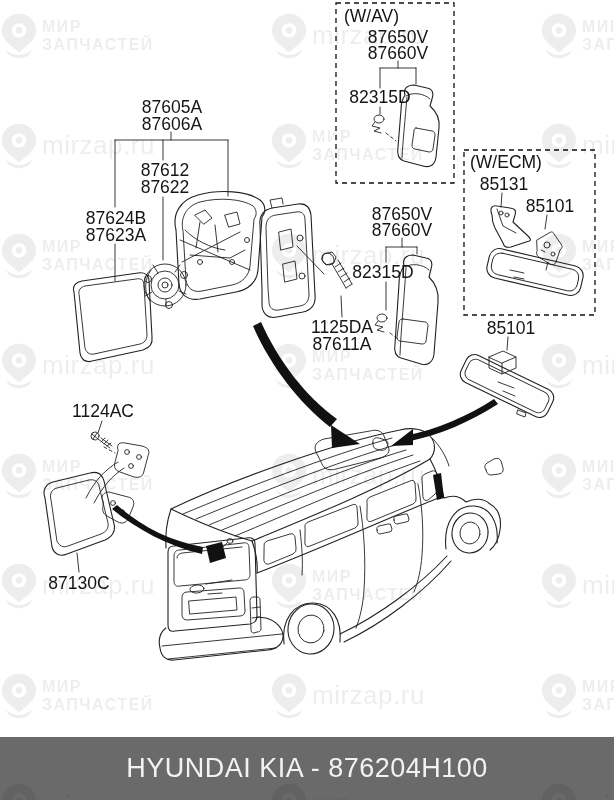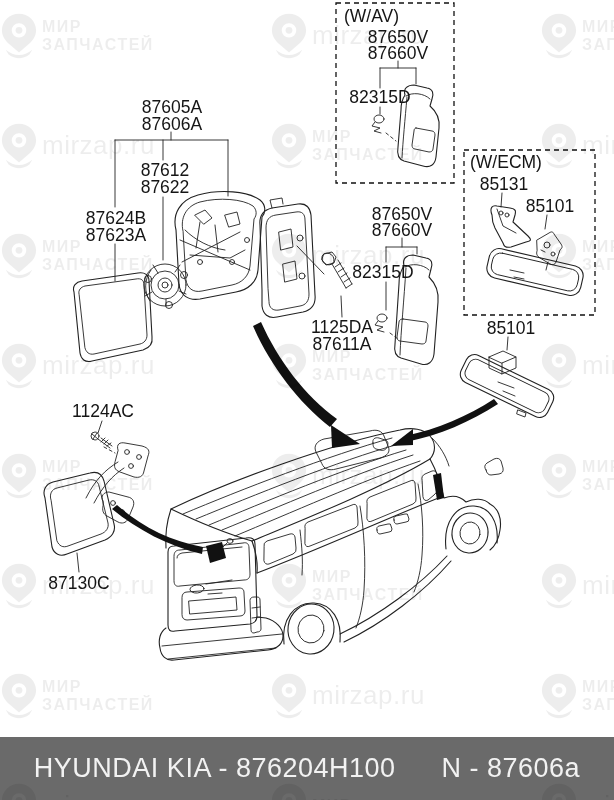--- a/index.html
+++ b/index.html
@@ -450,14 +450,13 @@
     <text class="lbl" x="504" y="190">85131</text>
     <text class="lbl" x="550" y="212">85101</text>
     <text class="lbl" x="511" y="334">85101</text>
     <text class="lbl" x="103" y="417">1124AC</text>
     <text class="lbl" x="79" y="589">87130C</text>
   </g>
 </svg>
 
 <div id="footer" style="background: rgb(106, 106, 106);">
   <span class="ftxt">HYUNDAI KIA - 876204H100</span>
-  <span class="ftxt">N - 87606a</span>
 </div>
 
 </body></html>

